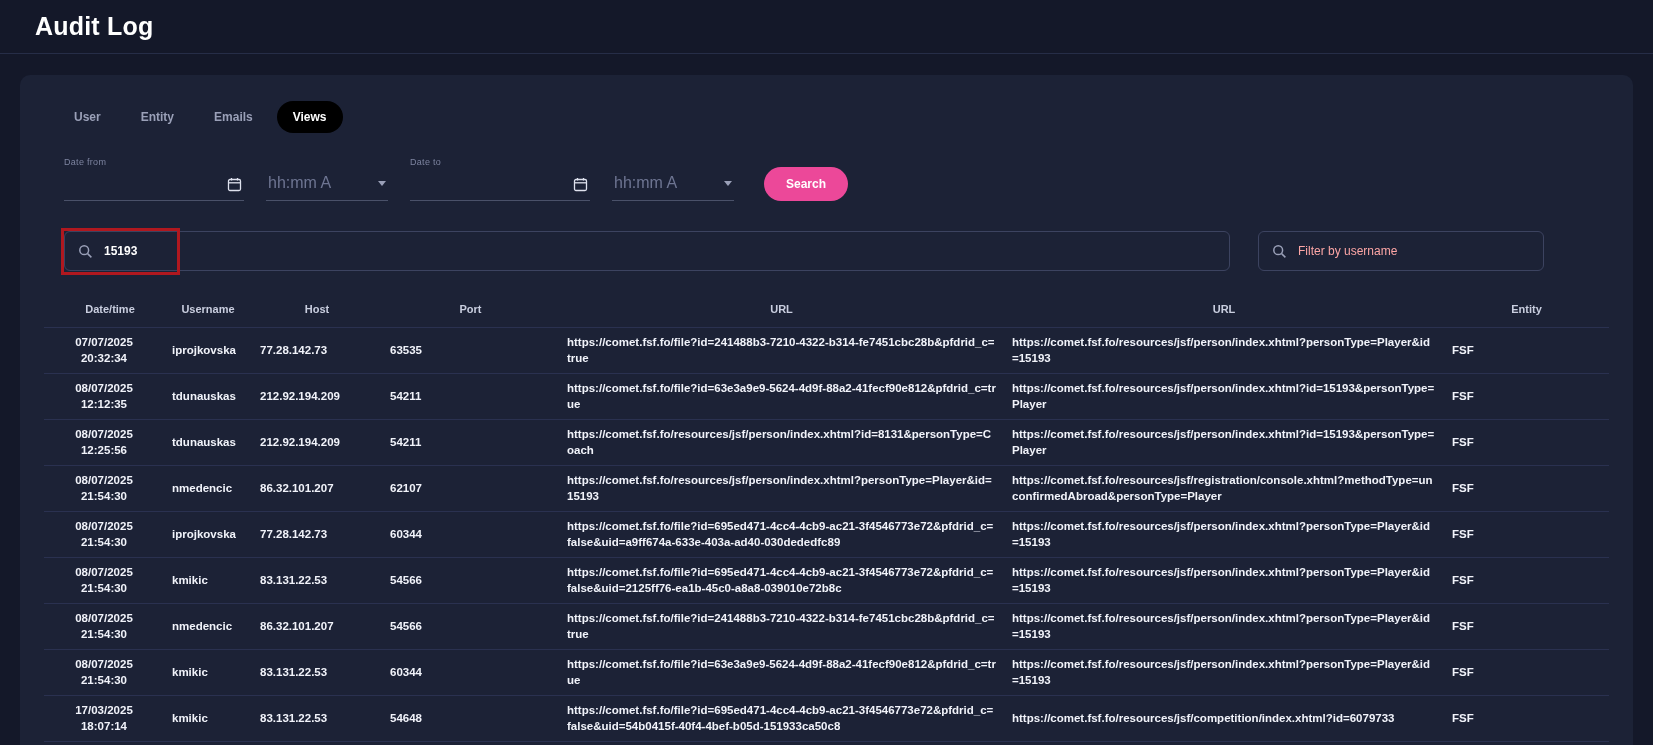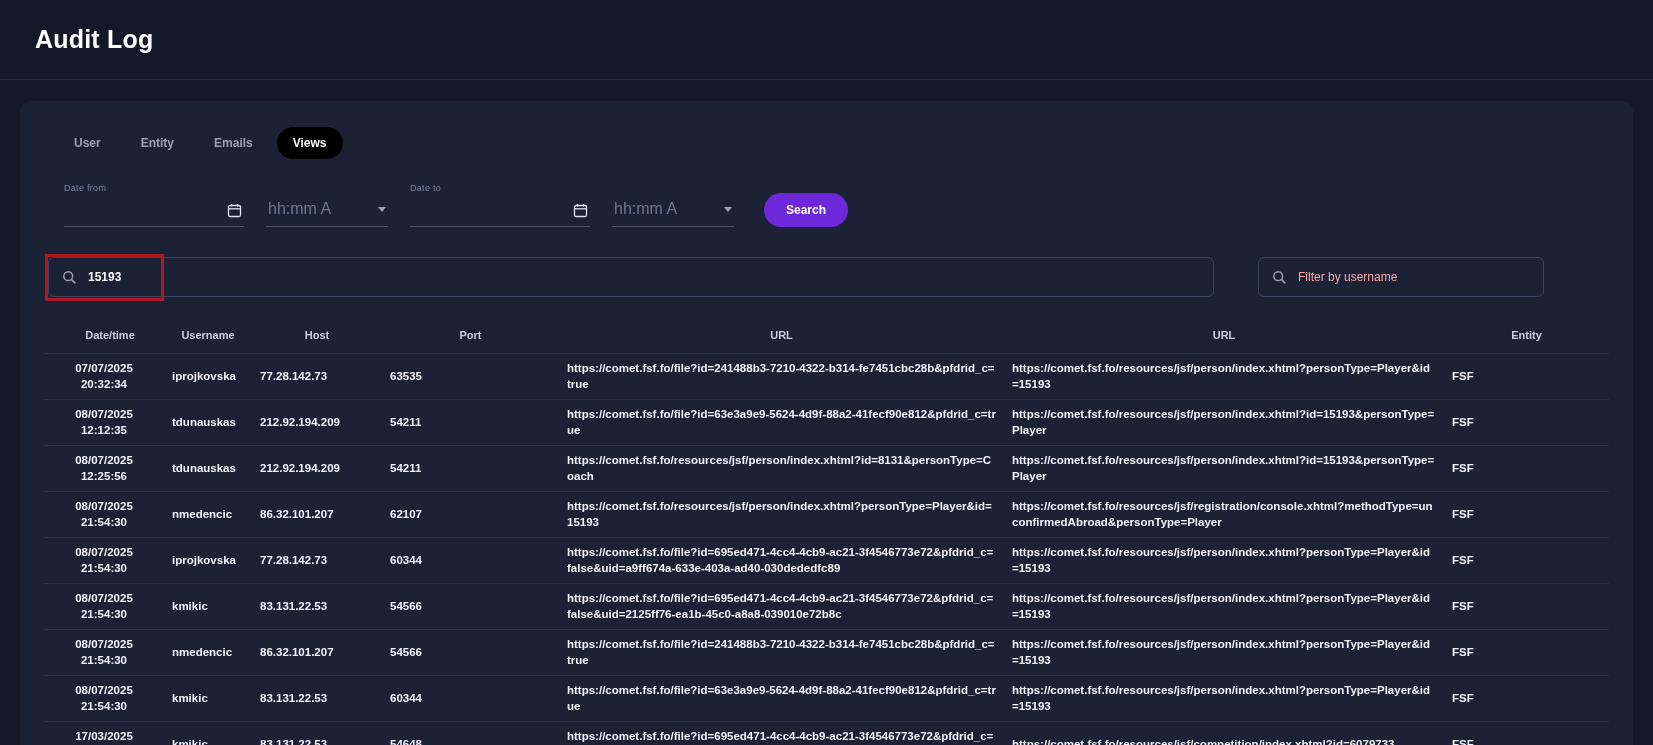--- a/index.html
+++ b/index.html
@@ -4,21 +4,21 @@
 <style>
   * { box-sizing: border-box; margin: 0; padding: 0; }
   html, body { width: 1653px; height: 745px; overflow: hidden; }
   body {
     background: #141829;
     font-family: "Liberation Sans", sans-serif;
     color: #e9ebf4;
   }
   
   .topbar {
-    height: 80px;
+    height: 54px;
     display: flex;
     align-items: center;
     padding: 0 35px;
     background: #141829;
     border-bottom: 1px solid #262d47;
   }
   .topbar h1 {
     font-size: 25px;
     font-weight: 800;
     letter-spacing: .2px;
@@ -74,36 +74,36 @@
   .date-field { width: 180px; }
   .time-field { width: 122px; }
   .cal-icon svg { display: block; }
   .caret {
     width: 0; height: 0;
     border-left: 4px solid transparent;
     border-right: 4px solid transparent;
     border-top: 5px solid #9aa0b8;
   }
   .search-btn {
-    background: #6d28d9;
+    background: #ec4899;
     color: #ffffff;
     border: none;
     border-radius: 18px;
     font-family: inherit;
     font-size: 12px;
     font-weight: 700;
     padding: 10px 22px;
     cursor: pointer;
     margin-left: 8px;
   }
   
   .search-row {
     display: flex;
-    gap: 44px;
-    margin: 30px 0 0 4px;
+    gap: 28px;
+    margin: 30px 0 0 20px;
   }
   .box-input {
     display: flex;
     align-items: center;
     gap: 11px;
     height: 40px;
     border: 1px solid #3c4360;
     border-radius: 6px;
     padding: 0 13px;
     font-size: 12px;

